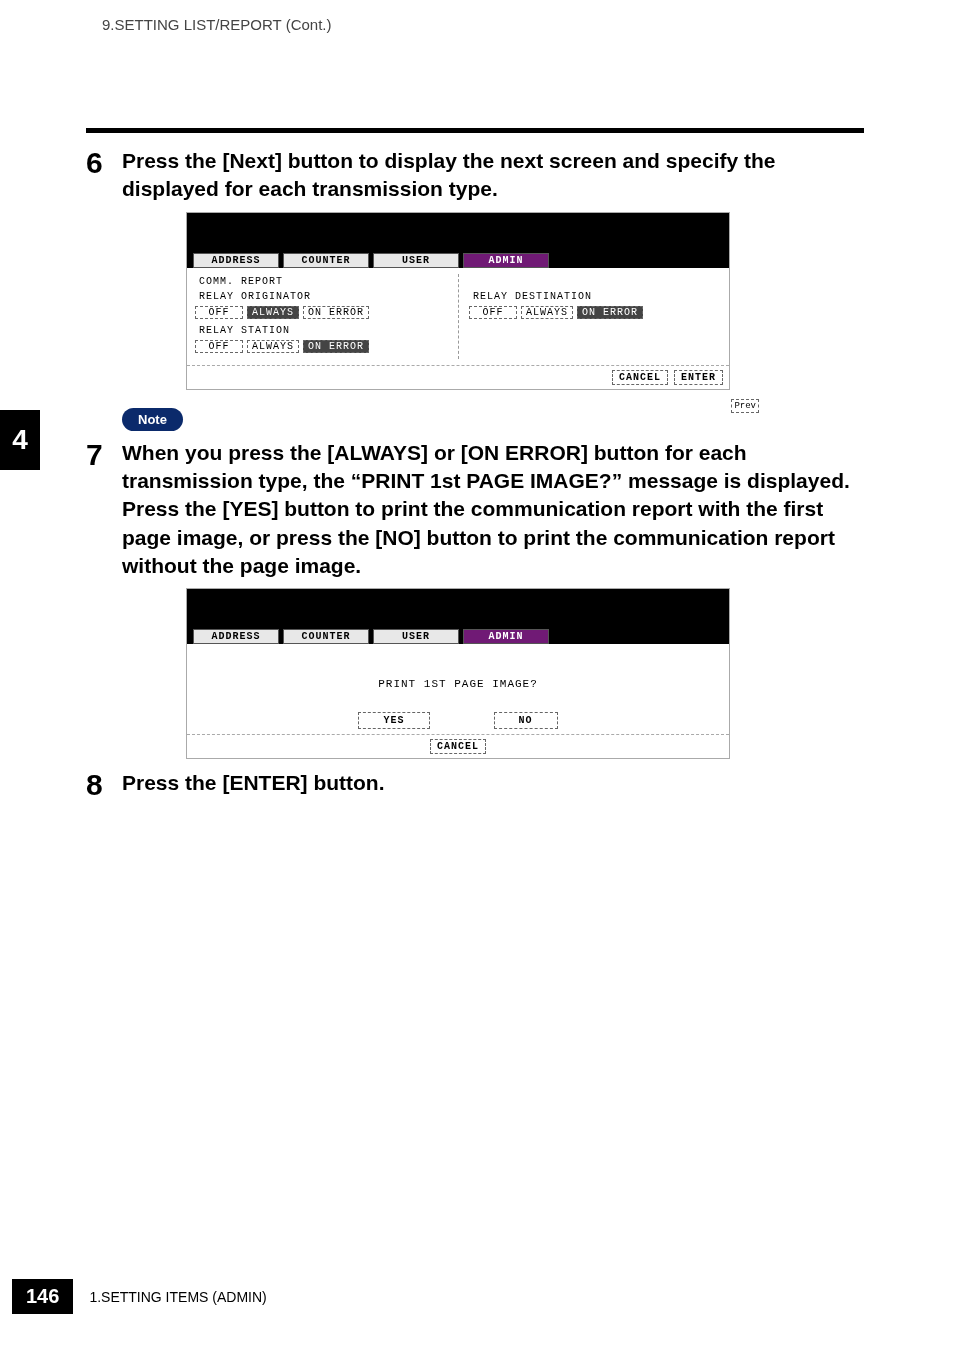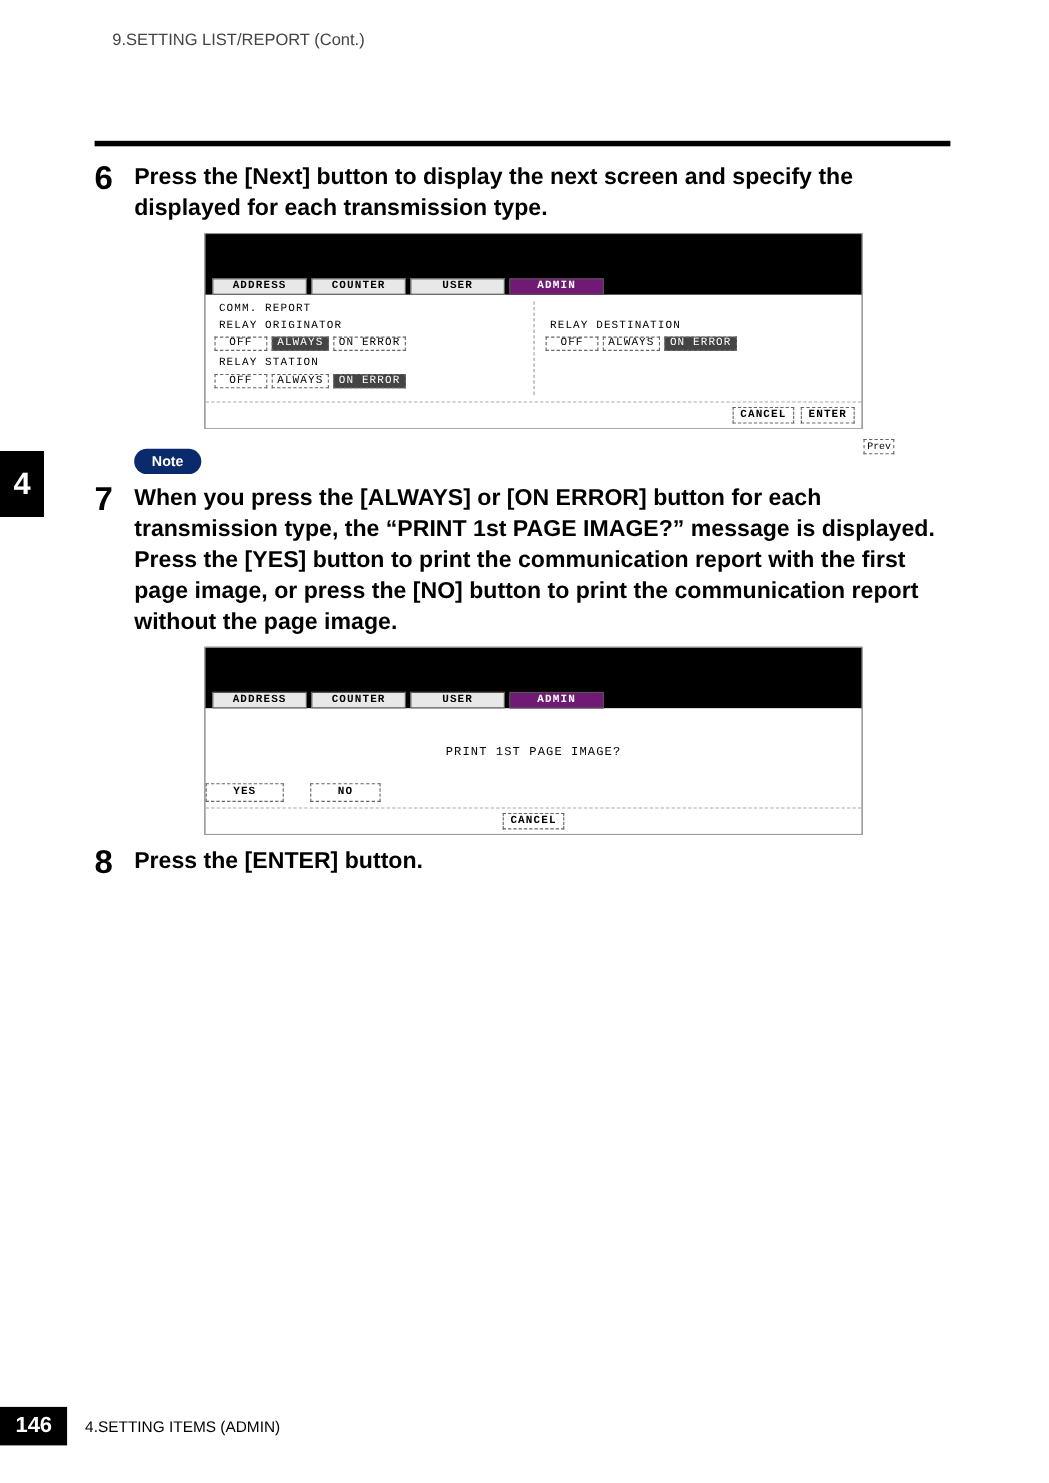--- a/index.html
+++ b/index.html
@@ -1,49 +1,49 @@
 <!DOCTYPE html>
 <html><head>
 <meta charset="utf-8">
 <style>
   * { box-sizing: border-box; margin: 0; padding: 0; }
   html, body { width: 954px; height: 1348px; background: #fff; font-family: Arial, Helvetica, sans-serif; color: #000; }
   .page { position: relative; width: 954px; height: 1348px; }
   .header-area { height: 99px; width: 100%; }
-  .header-text { position: absolute; top: 28px; left: 102px; font-size: 15px; color: #444; }
+  .header-text { position: absolute; top: 16px; left: 102px; font-size: 15px; color: #444; }
   .side-tab { position: absolute; left: 0; top: 410px; width: 40px; height: 60px; background: #000; color: #fff; font-size: 28px; font-weight: bold; display: flex; align-items: center; justify-content: center; }
   .content { position: absolute; left: 86px; top: 128px; width: 778px; }
   .thick-rule { height: 5px; background: #000; width: 100%; margin-bottom: 14px; }
   .step { display: flex; margin-bottom: 8px; }
   .step-num { font-size: 30px; font-weight: bold; width: 36px; flex-shrink: 0; line-height: 1.05; }
   .step-text { font-size: 21px; font-weight: bold; line-height: 1.35; }
-  .screenshot { margin: 8px 0 10px 100px; border: 1px solid #aaa; background: #000; width: 598px; position: relative; font-family: "Courier New", monospace; font-size: 11px; }
+  .screenshot { margin: 8px 0 10px 100px; border: 1px solid #aaa; background: #000; width: 544px; position: relative; font-family: "Courier New", monospace; font-size: 11px; }
   .screenshot .white-area { background: #fafafa; }
   .tabs-row { display: flex; gap: 4px; padding: 40px 6px 0 6px; background: #000; }
   .tab { border: 1px solid #555; padding: 1px 0; text-align: center; color: #000; background: #e8e8e8; font-weight: bold; width: 86px; font-size: 10px; letter-spacing: 1px; }
   .tab.active { background: #701a75; color: #fff; }
   .panel-body { background: #fff; padding: 6px 8px 6px 8px; min-height: 90px; display: flex; }
   .col { width: 50%; }
   .col + .col { border-left: 1px dashed #999; padding-left: 10px; }
   .subhdr { font-size: 10px; letter-spacing: 1px; margin: 2px 0 4px 4px; }
   .btn-row { display: flex; gap: 4px; margin-bottom: 6px; }
   .pbtn { border: 1px dashed #666; padding: 0 4px; min-width: 48px; text-align: center; font-size: 10px; background: #fff; letter-spacing: 1px; }
   .pbtn.sel { background: #444; color: #fff; }
   .footer-row { border-top: 1px dashed #aaa; background: #fff; padding: 4px 6px; display: flex; justify-content: flex-end; gap: 6px; position: relative; }
   .fbtn { border: 1px dashed #666; padding: 1px 6px; font-size: 10px; font-weight: bold; letter-spacing: 1px; }
   .prev-btn { position: absolute; right: -30px; top: 4px; border: 1px dashed #666; font-size: 9px; padding: 1px 2px; background:#fff;margin-top:29px; }
   .note-pill { display: inline-block; background: #0b2a6b; color: #fff; font-weight: bold; font-size: 13px; padding: 4px 16px; border-radius: 14px; margin: 8px 0 8px 36px; }
   .note-text { font-size: 15px; margin: 0 0 14px 36px; }
   .bullet-line { font-size: 15px; margin: 4px 0 14px 36px; }
   .screenshot2 .panel-body2 { background: #fff; min-height: 90px; text-align: center; padding-top: 34px; }
   .msg-line { font-size: 11px; letter-spacing: 1px; margin-bottom: 22px; }
-  .yn-row { display: flex; justify-content: flex-start; gap: 24px; }
+  .yn-row { display: flex; justify-content: center; gap: 64px; }
   .yn { border: 1px dashed #666; padding: 2px 24px; font-size: 10px; font-weight: bold; letter-spacing: 1px; }
   .footer2 { border-top: 1px dashed #aaa; background:#fff; padding:4px 0; display:flex; justify-content:center; }
-  .page-footer { position: absolute; left: 0; bottom: 34px; display: flex; align-items: center; }
+  .page-footer { position: absolute; left: 12px; bottom: 34px; display: flex; align-items: center; }
   .page-num-box { background: #000; color: #fff; font-size: 20px; font-weight: bold; padding: 6px 14px; margin-right: 16px; }
   .footer-caption { font-size: 14px; color: #000; }
 </style>
 </head>
 <body>
 
 <div class="page">
 
   <div class="header-area">
     <div class="header-text">9.SETTING LIST/REPORT (Cont.)</div>
@@ -137,16 +137,16 @@
 
     
     <div class="step">
       <div class="step-num">8</div>
       <div class="step-text">Press the [ENTER] button.</div>
     </div>
   </div>
 
   <div class="page-footer">
     <div class="page-num-box">146</div>
-    <div class="footer-caption">4.SETTING ITEMS (ADMIN)</div>
+    <div class="footer-caption">1.SETTING ITEMS (ADMIN)</div>
   </div>
 
 </div>
 
 </body></html>

